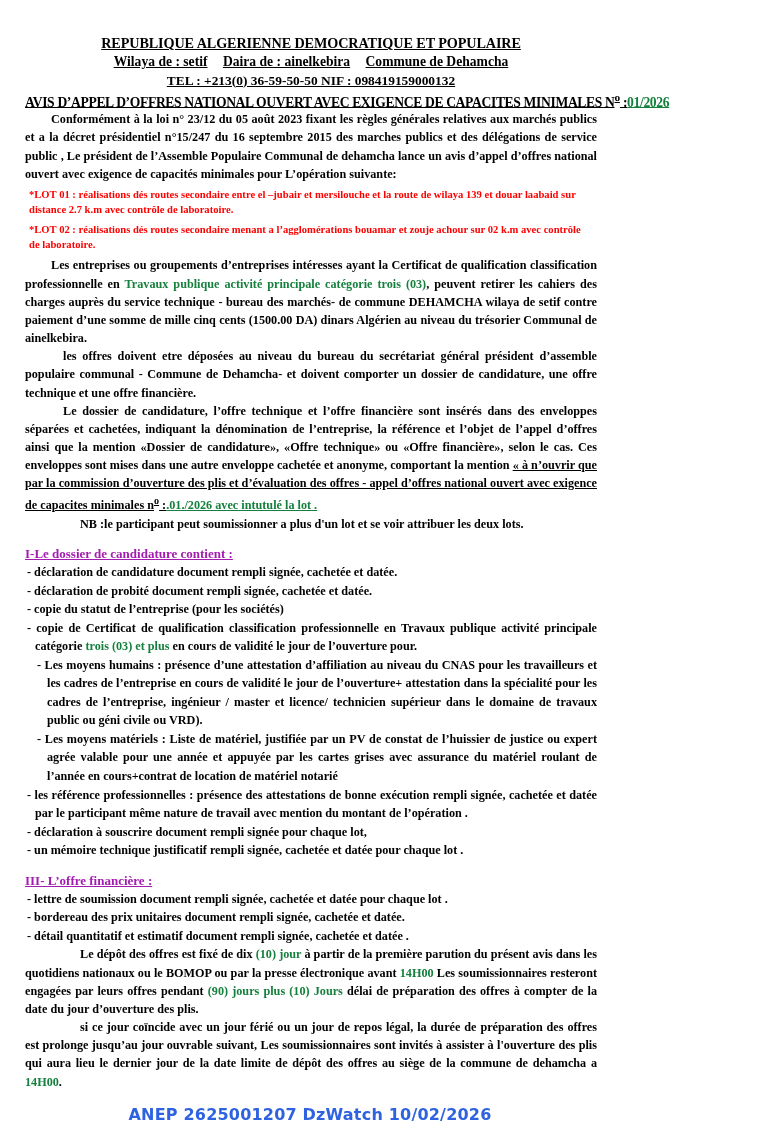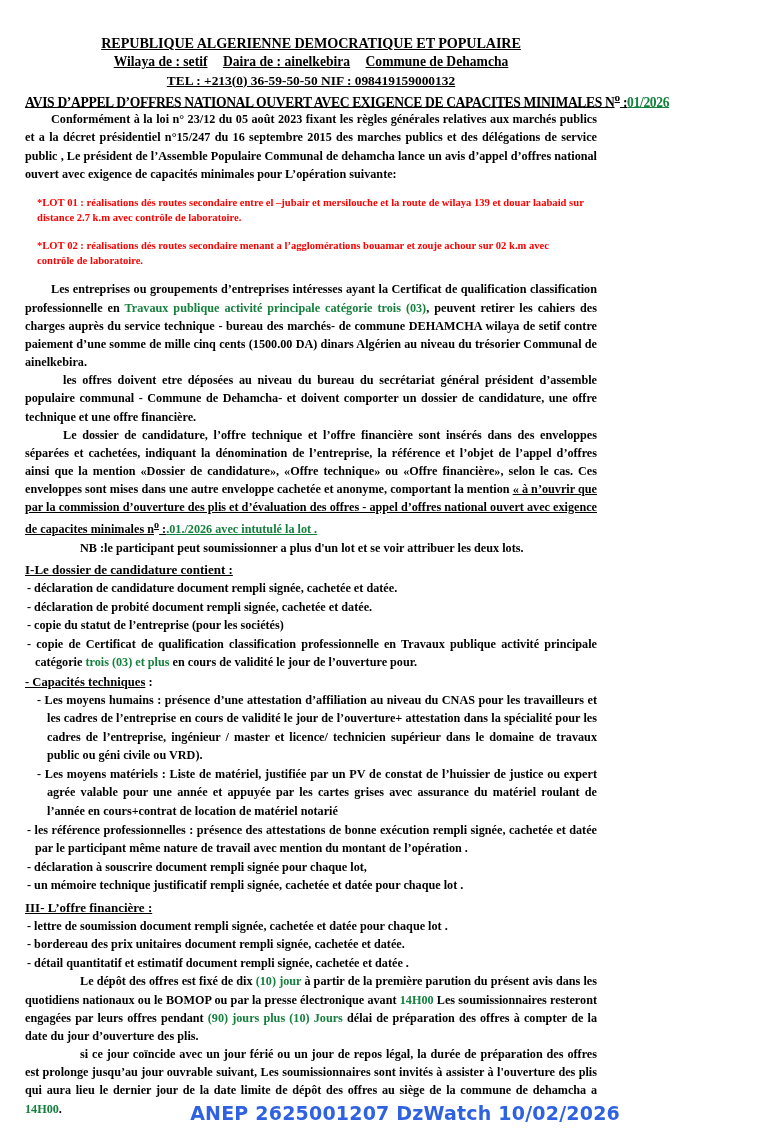--- a/index.html
+++ b/index.html
@@ -60,40 +60,40 @@
   .just { text-align: justify; text-justify: inter-word; }
   .ind { text-indent: 26px; }
   .ind2 { text-indent: 38px; }
   .ind3 { text-indent: 55px; }
 
   .lot {
     color: #ff0000;
     font-weight: bold;
     font-size: 10.6px;
     line-height: 1.45;
-    margin: 12px;
+    margin: 4px;
     text-align: left;
   }
 
   .bullet {
     margin: 0;
     font-size: 12.2px;
     font-weight: bold;
     line-height: 1.52;
     text-align: justify;
   }
   .bullet.pad { padding-left: 10px; text-indent: -8px; }
   .bullet.pad2 { padding-left: 22px; text-indent: -10px; }
 
   .sec-head {
-    color: #000000;
+    color: #a21caf;
     font-weight: bold;
     font-size: 13px;
     text-decoration: underline;
-    margin: 5px 0 1px 0;
+    margin: 13px 0 1px 0;
     display: block;
   }
   .sec-head-wrap { margin: 3px 0 1px 0; }
   .sec-head-black {
     font-weight: bold;
     font-size: 12.6px;
     text-decoration: underline;
     display: inline-block;
     margin: 2px 0 1px 0;
   }
@@ -113,25 +113,25 @@
   .sig-name { text-decoration: underline; font-size: 15.5px; }
   .sig-dots { letter-spacing: 1px; font-weight: bold; }
   .sig-line2 { font-size: 13px; font-weight: bold; margin-top: 4px; margin-left: 8px; }
 
   
   .footer {
     position: absolute;
     left: 0;
     right: 0;
     bottom: 14px;
-    text-align: right;
+    text-align: center;
     color: #2f62e0;
     font-family: "DejaVu Sans", "Liberation Sans", sans-serif;
     font-weight: bold;
-    font-size: 19px;
+    font-size: 16px;
     letter-spacing: 0.2px;
   }
 </style>
 </head>
 <body>
 
 <div class="page">
   <div class="content">
 
     <div class="hdr-line hdr-1">
@@ -164,23 +164,20 @@
     <p class="nb ind3">NB :le participant peut soumissionner a plus d'un lot et se voir attribuer les deux lots.</p>
 
     <div class="sec-head-wrap">
       <span class="sec-head">I-Le dossier de candidature contient :</span>
     </div>
     <p class="bullet pad">-  déclaration de candidature document rempli signée, cachetée et datée.</p>
     <p class="bullet pad">-  déclaration de probité document rempli signée, cachetée et datée.</p>
     <p class="bullet pad">-  copie du statut de l’entreprise (pour les sociétés)</p>
     <p class="bullet pad just"><span>-  copie de Certificat de qualification classification professionnelle  en Travaux publique activité principale catégorie </span><span class="red">trois (03) et plus</span><span> en cours de validité le jour de l’ouverture  pour.</span></p>
 
-    <div>
-      <span class="sec-head-black">-  Capacités techniques</span><span style="font-weight:bold;font-size:12.6px;"> :</span>
-    </div>
 
     <p class="bullet pad2 just">- Les moyens humains : présence d’une attestation d’affiliation au niveau du  CNAS pour les travailleurs et les cadres de l’entreprise en cours de validité le jour de l’ouverture+ attestation dans la spécialité pour les cadres de l’entreprise, ingénieur / master et licence/ technicien supérieur dans le domaine de travaux public ou géni civile  ou VRD).</p>
     <p class="bullet pad2 just">- Les moyens matériels : Liste de matériel, justifiée par un PV de constat de l’huissier de justice ou expert agrée valable pour une année  et appuyée par les cartes grises avec assurance du matériel roulant de l’année en cours+contrat de location de matériel notarié</p>
     <p class="bullet pad just">- les référence professionnelles : présence des attestations de bonne exécution rempli signée, cachetée et datée  par le participant même nature de travail avec mention du montant de l’opération .</p>
 
     <p class="bullet pad">- déclaration à souscrire  document rempli signée pour chaque lot,</p>
     <p class="bullet pad">- un mémoire technique justificatif rempli signée, cachetée et datée pour chaque lot .</p>
 
     <div class="sec-head-wrap">
       <span class="sec-head">III- L’offre financière :</span>

